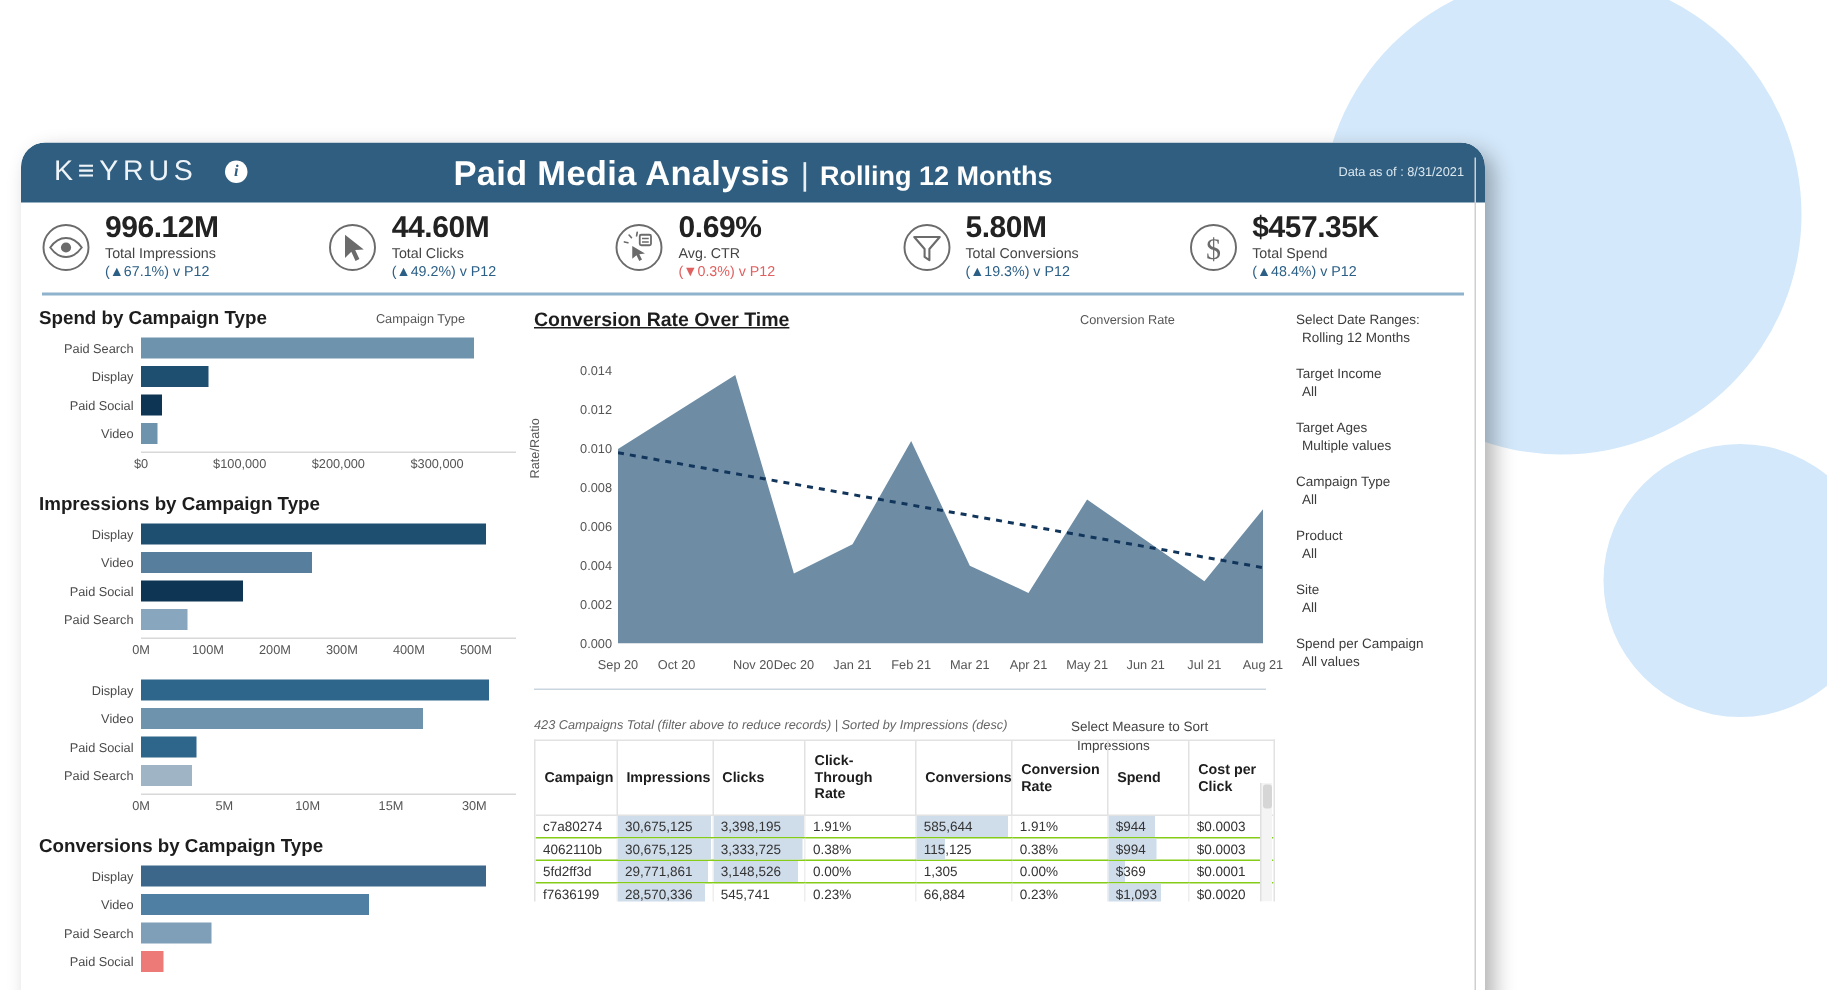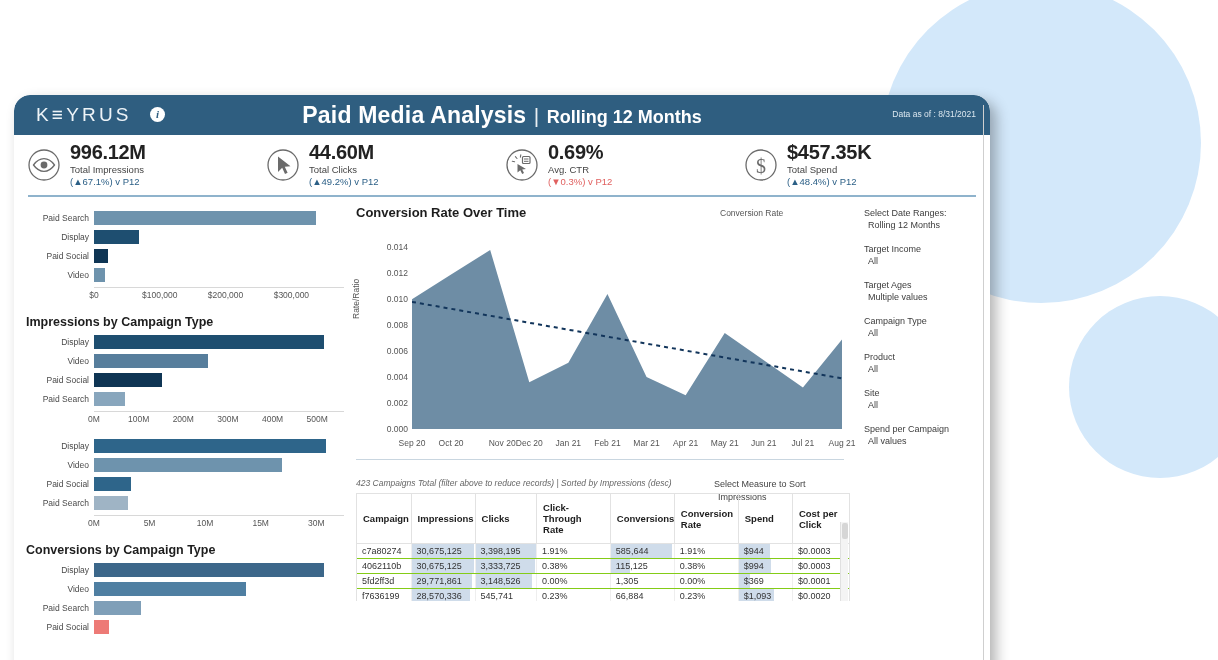--- a/index.html
+++ b/index.html
@@ -71,21 +71,21 @@
             font-size: 8.5px; color: #4a4a4a; }
   .btrack { flex:1; position:relative; height: 14px; }
   .bfill { position:absolute; left:0; top:0; height: 14px; }
   .baxis { position: relative; height: 16px; margin-left: 72px; border-top: 1px solid #d8d8d8; }
   .btick { position:absolute; top:2px; font-size: 8.5px; color:#555; transform: translateX(-50%); white-space:nowrap; }
   .vdiv { position:absolute; right: 6px; top: 10px; bottom: 6px; width: 1px; background:#cfcfcf; }
 
   
   #mid { flex:1; padding: 8px 4px 0 6px; position: relative; }
   #chart-head { position:relative; height: 22px; }
-  #chart-title { font-size: 13px; font-weight: bold; color:#1d1d1d; margin-left:6px; }
+  #chart-title { font-size: 13px; font-weight: bold; color:#1d1d1d; margin-left:6px;text-decoration:underline; }
   #chart-legend { position:absolute; left: 370px; top: 3px; font-size: 8.5px; color:#555; }
   #area-wrap { position: relative; height: 222px; margin-top: 4px; }
   #ylab { position:absolute; left: 1px; top: 88px; font-size: 8.5px; color:#555;
           transform: rotate(-90deg); transform-origin: left top; white-space:nowrap; }
   .ytick { position:absolute; left: 12px; width: 46px; text-align:right;
            font-size: 8.5px; color:#555; transform: translateY(-50%); }
   #plot { position:absolute; left: 62px; right: 12px; top: 6px; bottom: 24px; }
   #plot svg { display:block; width:100%; height:100%; }
   .xtick { position:absolute; top: 3px; font-size: 8.5px; color:#555; transform: translateX(-50%); white-space:nowrap; }
   #xaxis { position:absolute; left: 62px; right: 12px; bottom: 2px; height: 16px; }
@@ -180,37 +180,51 @@
           <div class="kpi-text">
             <div class="kpi-value">0.69%</div>
             <div class="kpi-label">Avg. CTR</div>
             <div class="kpi-delta neg">(▼0.3%) v P12</div>
           </div>
         </div>
         <div class="kpi">
           <div class="kpi-icon">
             <svg width="40" height="40" viewBox="0 0 40 40">
               <circle cx="20" cy="20" r="15" fill="none" stroke="#6b6b6b" stroke-width="1.3"></circle>
+              <path d="M11.5 13 L28.5 13 L21.6 21 L21.6 28.5 L18.4 26.3 L18.4 21 Z" fill="none" stroke="#6b6b6b" stroke-width="1.4" stroke-linejoin="round"></path>
+            </svg>
+          </div>
+          <div class="kpi-text">
+            <div class="kpi-value">5.80M</div>
+            <div class="kpi-label">Total Conversions</div>
+            <div class="kpi-delta">(▲19.3%) v P12</div>
+          </div>
+        </div>
+        <div class="kpi">
+          <div class="kpi-icon">
+            <svg width="40" height="40" viewBox="0 0 40 40">
+              <circle cx="20" cy="20" r="15" fill="none" stroke="#6b6b6b" stroke-width="1.3"></circle>
               <text x="20" y="27.5" font-family="Liberation Serif, serif" font-size="20" fill="#6b6b6b" text-anchor="middle">$</text>
             </svg>
           </div>
           <div class="kpi-text">
             <div class="kpi-value">$457.35K</div>
             <div class="kpi-label">Total Spend</div>
             <div class="kpi-delta">(▲48.4%) v P12</div>
           </div>
         </div>
       </div>
     <div id="kpi-rule"></div>
 
     <div id="body">
 
       <div id="left">
         <div class="vdiv"></div>
       <div class="panel" style="margin-top: 0px;">
+            <div class="panel-title">Spend by Campaign Type</div>
             <div class="panel-legend">Campaign Type</div>
             <div class="bchart">
               <div class="brow">
                 <div class="blabel">Paid Search</div>
                 <div class="btrack">
                   <div class="bfill" style="width:88.95%;background:#6e93ad"></div>
                 </div>
               </div>
               <div class="brow">
                 <div class="blabel">Display</div>

